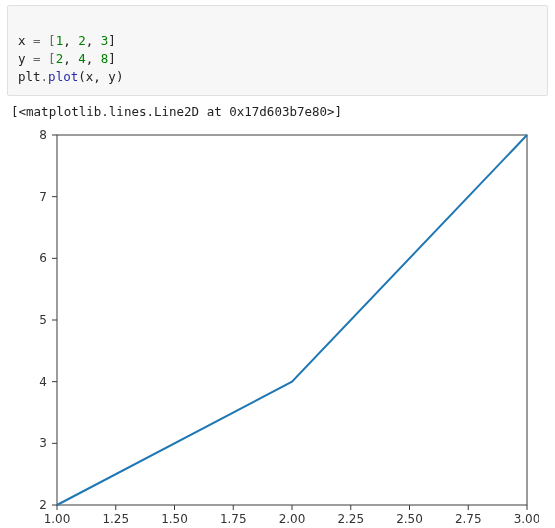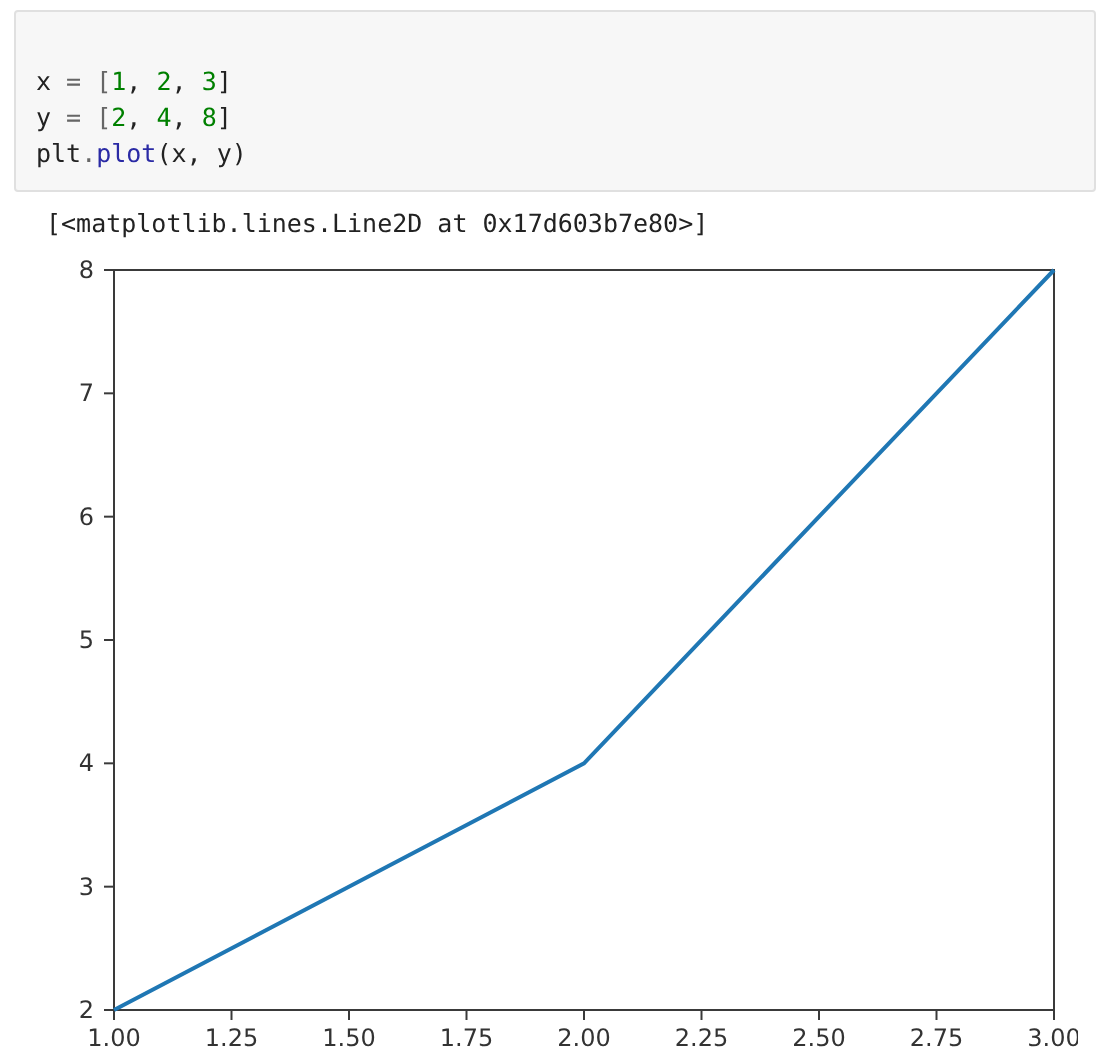--- a/index.html
+++ b/index.html
@@ -24,21 +24,21 @@
     }
     .tok-name   { color: #222; }
     .tok-op     { color: #666; }
     .tok-punc   { color: #222; }
     .tok-num    { color: #008000; }
     .tok-attr   { color: #2a2aa5; text-align: right; }
     .output-text {
       font-family: Consolas, Menlo, "DejaVu Sans Mono", monospace;
       font-size: 12.5px;
       color: #222;
-      margin: 8px 0 4px 18px;
+      margin: 8px 0 4px 6px;
       white-space: pre;
     }
     .plot-wrap {
       position: relative;
       width: 530px;
       height: 410px;
       margin-left: 4px;
     }
     svg { display: block; }
     .axis-text {

